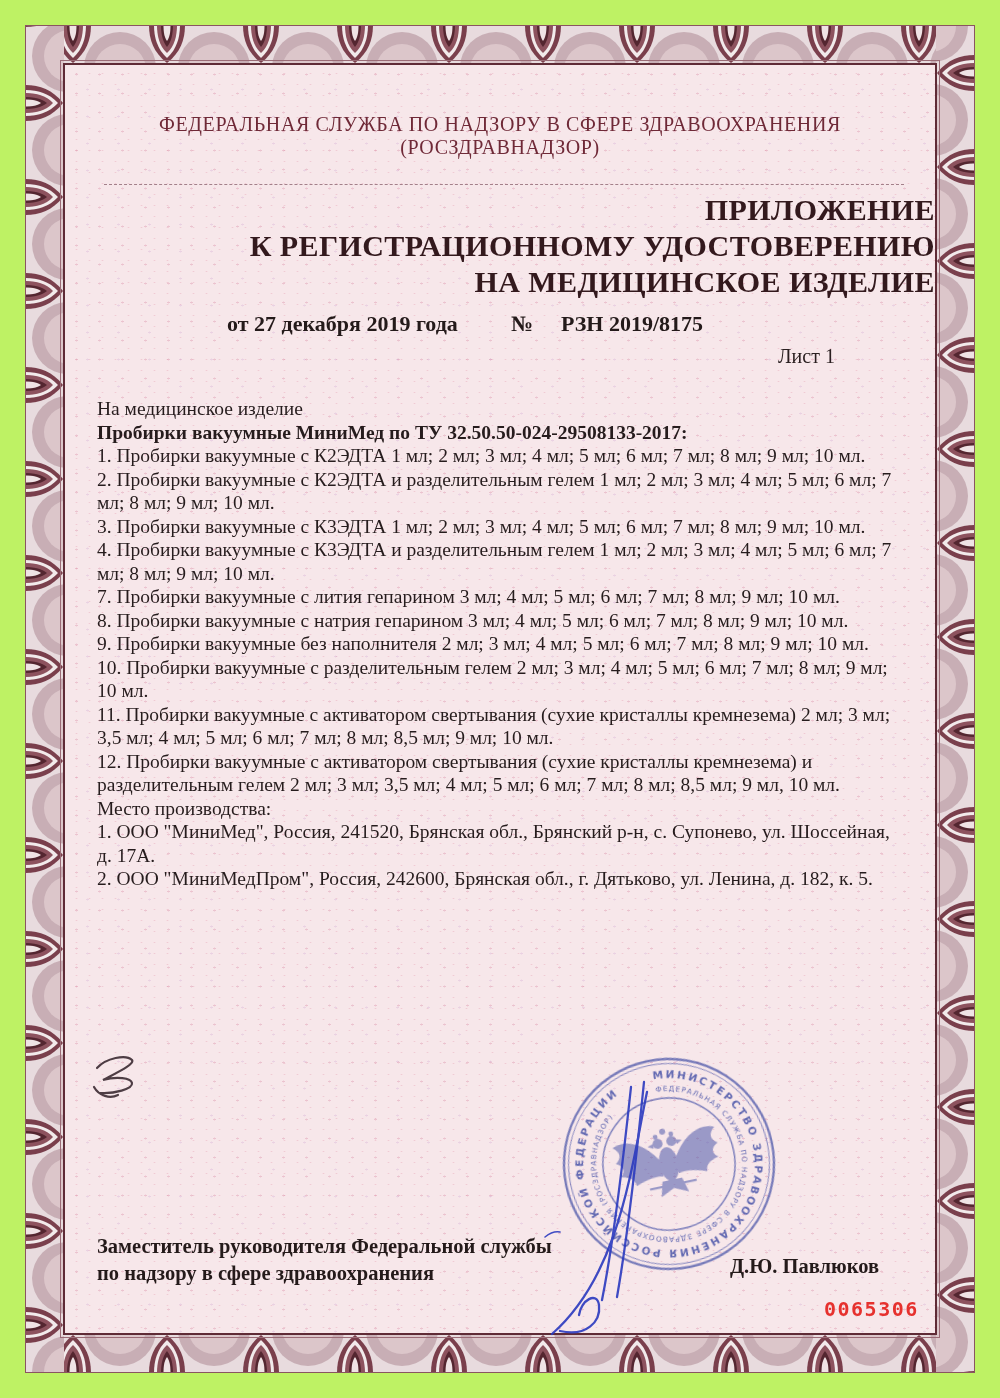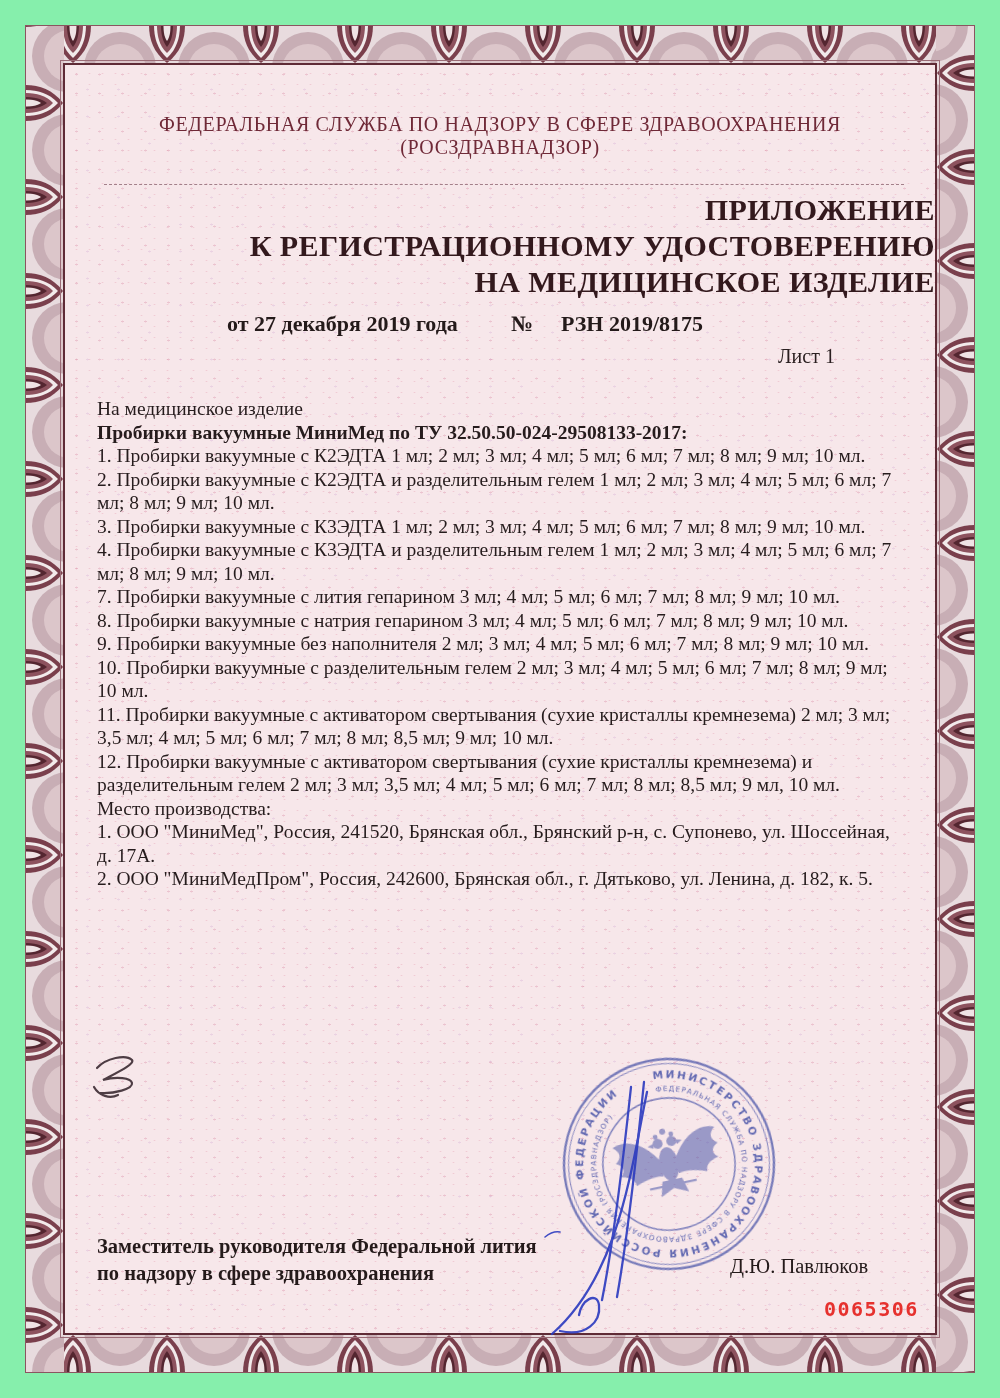--- a/index.html
+++ b/index.html
@@ -1,17 +1,17 @@
 <!DOCTYPE html>
 <html lang="ru"><head>
 <meta charset="utf-8">
 <style>
   html,body{margin:0;padding:0;background:#ffffff;}
   .page{
-    position:relative; width:1000px; height:1398px; background:#86efac;
+    position:relative; width:1000px; height:1398px; background:#bef264;
     overflow:hidden; font-family:"Liberation Serif", serif; color:#261c1d;
   }
   
   .frame-outer{position:absolute; inset:25px; border:1px solid #8a5560; z-index:2;}
   .frame-mid{position:absolute; inset:60px; border:1px solid #9b6b76; z-index:2;}
   .frame-inner{position:absolute; inset:63px; border:2px solid #5f2b36; z-index:2;}
   .strip{position:absolute; z-index:1;}
   .strip-top{left:26px; top:26px;}
   .strip-bottom{left:26px; top:1334px; transform:scaleY(-1);}
   .strip-left{left:26px; top:26px; transform-origin:0 0; transform:rotate(-90deg) translateX(-1346px);}
@@ -38,21 +38,21 @@
     font-weight:bold; font-size:30px; line-height:36px; color:#33191d; letter-spacing:0.4px;
   }
   .issue-line{position:absolute; top:311px; left:227px; font-weight:bold; font-size:22px; color:#241a1a; white-space:nowrap;}
   .issue-line .num-label{margin-left:48px;}
   .issue-line .num{margin-left:22px;}
   .sheet{position:absolute; top:345px; left:778px; font-size:20px; color:#2a1f20;}
   .doc-body{position:absolute; top:397px; left:97px; width:806px; font-size:19.5px; line-height:23.5px; color:#261c1d;}
   .doc-body p{margin:0;}
   .doc-body .b{font-weight:bold;}
   .sig-title{position:absolute; top:1233px; left:97px; font-weight:bold; font-size:20.5px; line-height:27px; color:#241a1a;}
-  .sig-name{position:absolute; top:1255px; left:730px; font-weight:normal; font-size:20.5px; color:#241a1a;}
+  .sig-name{position:absolute; top:1255px; left:730px; font-weight:bold; font-size:20.5px; color:#241a1a;}
   .form-number{
     position:absolute; top:1297px; left:824px; z-index:6;
     font-family:"DejaVu Sans Mono", monospace; font-weight:bold;
     font-size:20px; letter-spacing:1.5px; color:#e6312e;
   }
   
   .stamp{position:absolute; left:553px; top:1048px; width:232px; height:232px; z-index:4;
          transform:rotate(-12deg); opacity:0.88; filter:blur(0.3px);}
   .stamp text{fill:#4d57aa; font-family:"DejaVu Sans", sans-serif;}
   .stamp .t-outer{font-size:10.5px; letter-spacing:2.2px; font-weight:bold;}
@@ -174,21 +174,21 @@
       <p>9. Пробирки вакуумные без наполнителя 2 мл; 3 мл; 4 мл; 5 мл; 6 мл; 7 мл; 8 мл; 9 мл; 10 мл.</p>
       <p>10. Пробирки вакуумные с разделительным гелем 2 мл; 3 мл; 4 мл; 5 мл; 6 мл; 7 мл; 8 мл; 9 мл; 10 мл.</p>
       <p>11. Пробирки вакуумные с активатором свертывания (сухие кристаллы кремнезема) 2 мл; 3 мл; 3,5 мл; 4 мл; 5 мл; 6 мл; 7 мл; 8 мл; 8,5 мл; 9 мл; 10 мл.</p>
       <p>12. Пробирки вакуумные с активатором свертывания (сухие кристаллы кремнезема) и разделительным гелем 2 мл; 3 мл; 3,5 мл; 4 мл; 5 мл; 6 мл; 7 мл; 8 мл; 8,5 мл; 9 мл, 10 мл.</p>
       <p>Место производства:</p>
       <p>1. ООО "МиниМед", Россия, 241520, Брянская обл., Брянский р-н, с. Супонево, ул. Шоссейная, д. 17А.</p>
       <p>2. ООО "МиниМедПром", Россия, 242600, Брянская обл., г. Дятьково, ул. Ленина, д. 182, к. 5.</p>
     </div>
 
     <div class="sig-title">
-      <div>Заместитель руководителя Федеральной лития</div>
+      <div>Заместитель руководителя Федеральной службы</div>
       <div>по надзору в сфере здравоохранения</div>
     </div>
     <div class="sig-name">Д.Ю. Павлюков</div>
     <div class="form-number">0065306</div>
   </div>
 
   <svg class="stamp" viewBox="-116 -116 232 232">
     <g fill="none" stroke="#4d57aa" opacity="0.85">
       <circle r="105" stroke-width="2.4"></circle>
       <circle r="100.5" stroke-width="0.9"></circle>

